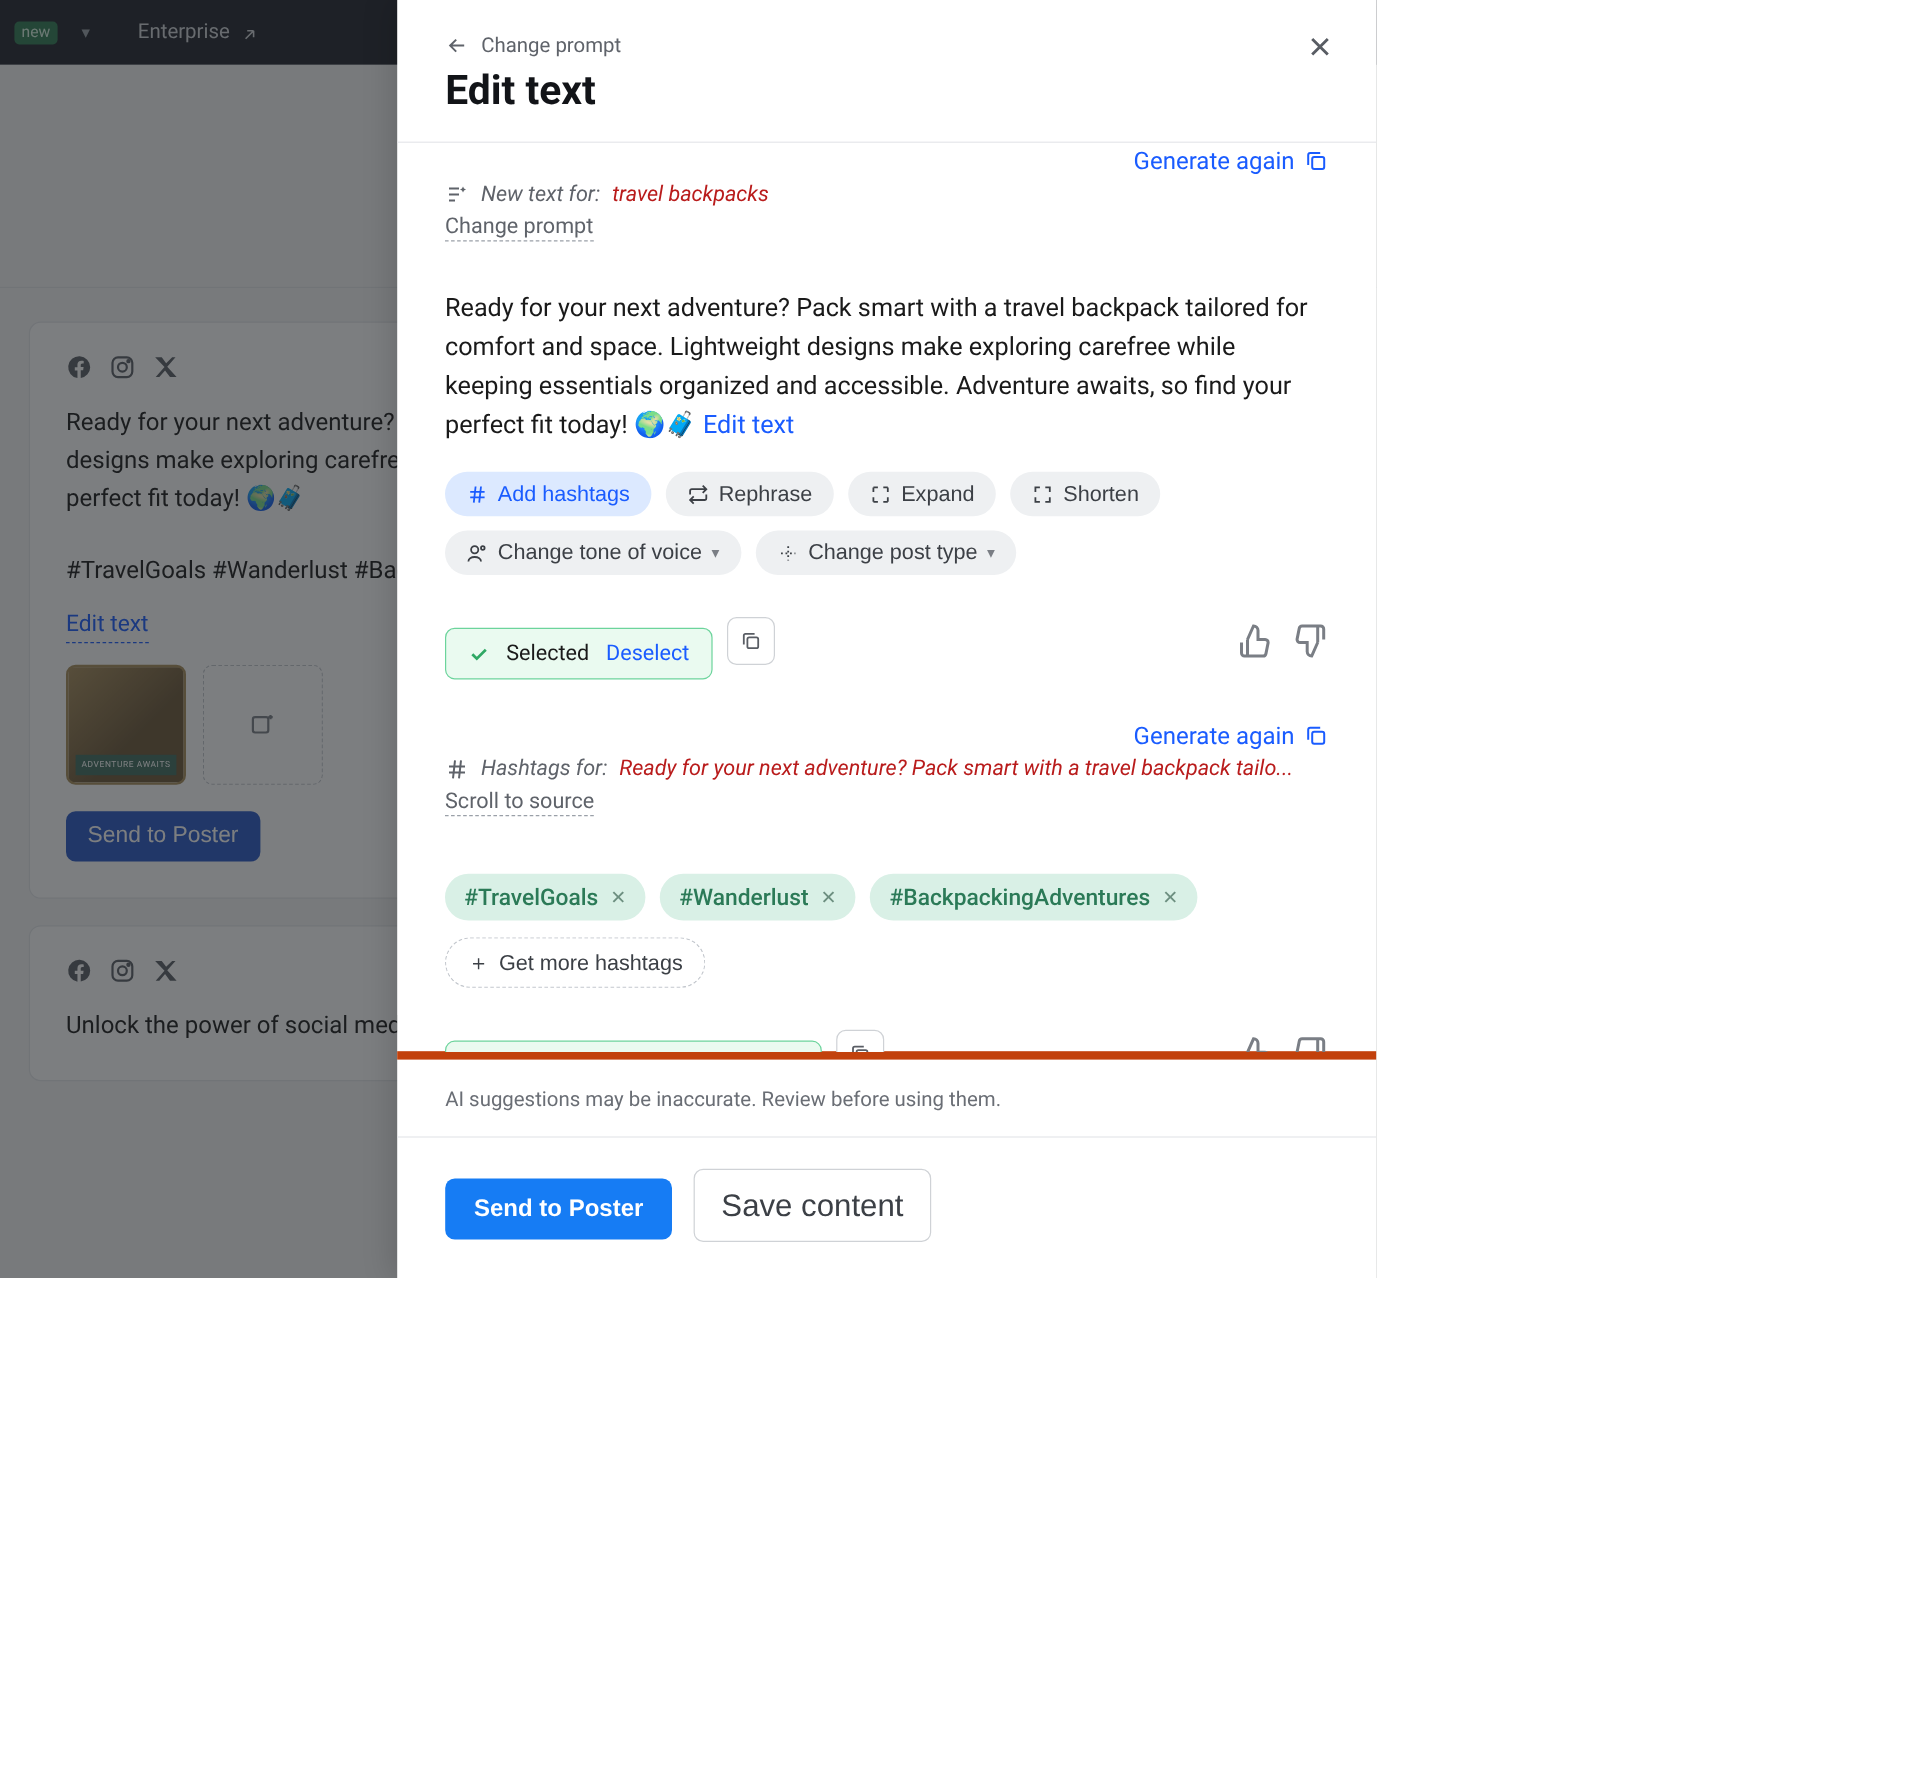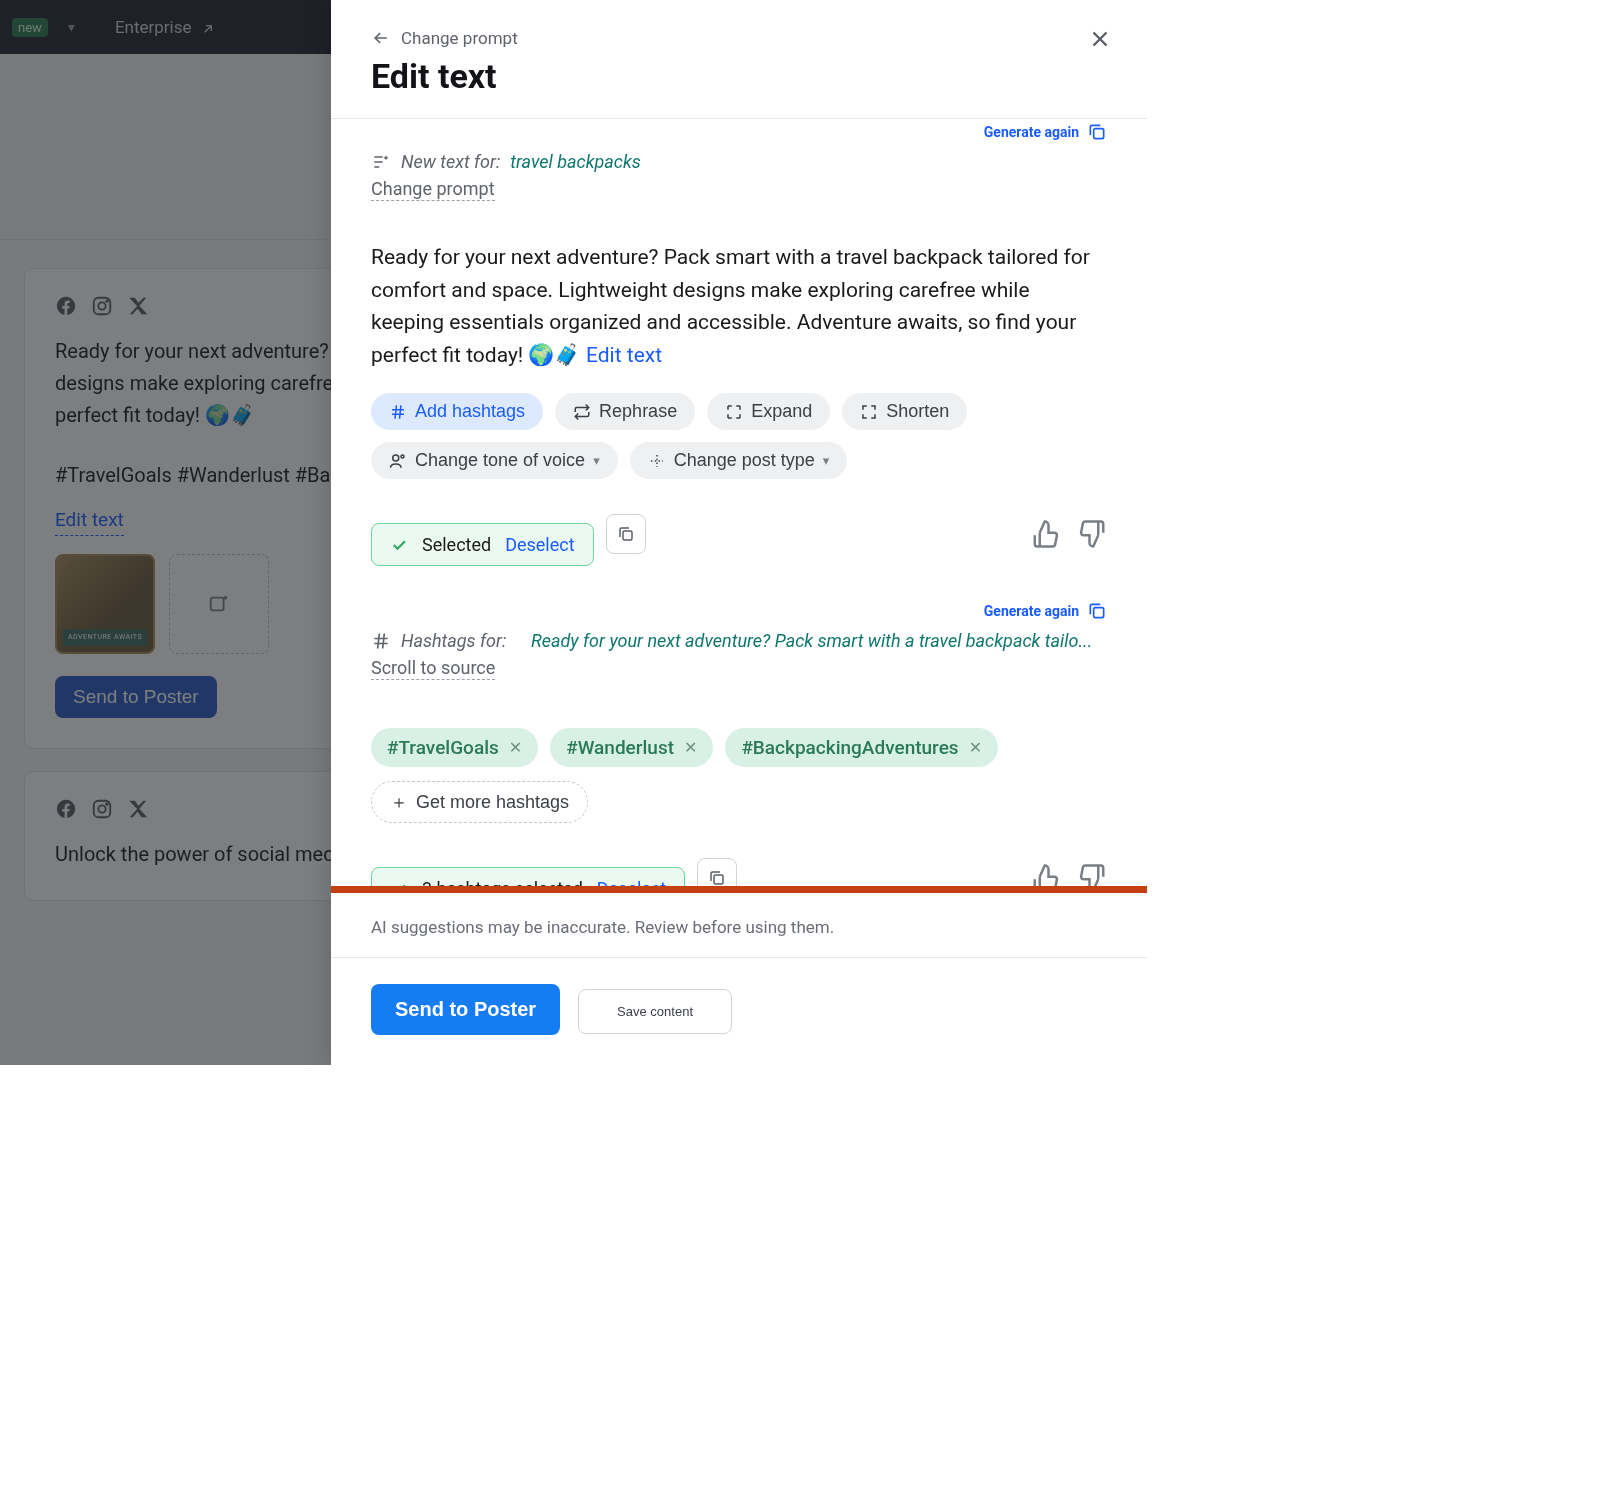--- a/index.html
+++ b/index.html
@@ -136,37 +136,36 @@
   .panel-body {
     flex:1;
     overflow-y:auto;
     padding: 32px 40px 40px 40px;
   }
 
   .context-row {
     display:flex; align-items:center; gap:10px;
     color:#5f636a; font-size:18px;font-style:italic;
   }
-  .context-row .ctx-topic { color:#0f766e;text-align:center; }
+  .context-row .ctx-topic { color:#b91c1c; }
   .change-prompt-link {
     display:inline-block;
     color:#5f636a;
     border-bottom:1px dashed #9aa0a8;
     font-size:18px;
     margin-top:6px;
     padding-bottom:1px;
   }
   .gen-again {
     float:right;
     display:flex; align-items:center; gap:8px;
     color:#1a5cff;
-    font-size:14px;
+    font-size:20px;
     cursor:pointer;
     margin-top:-50px;
-    font-weight:bold;
   }
 
   .gen-text {
     font-size:21px;
     line-height:1.55;
     color:#1a1a1a;
     margin-top:40px;
     clear:both;
   }
   .edit-text-link { color:#1a5cff; cursor:pointer; }
@@ -259,22 +258,22 @@
     padding:14px 24px;
     font-size:20px;
     font-weight:600;
     cursor:pointer;
   }
   .btn-secondary {
     background:#fff;
     color:#3c4046;
     border:1.5px solid #cfd2d6;
     border-radius:8px;
-    padding:14px 38px;
-    font-size:13px;
+    padding:14px 22px;
+    font-size:26px;
     font-weight:500;
     margin-left:14px;
     cursor:pointer;
   }
 
   svg { display:block; }
 </style>
 </head>
 <body>
 

